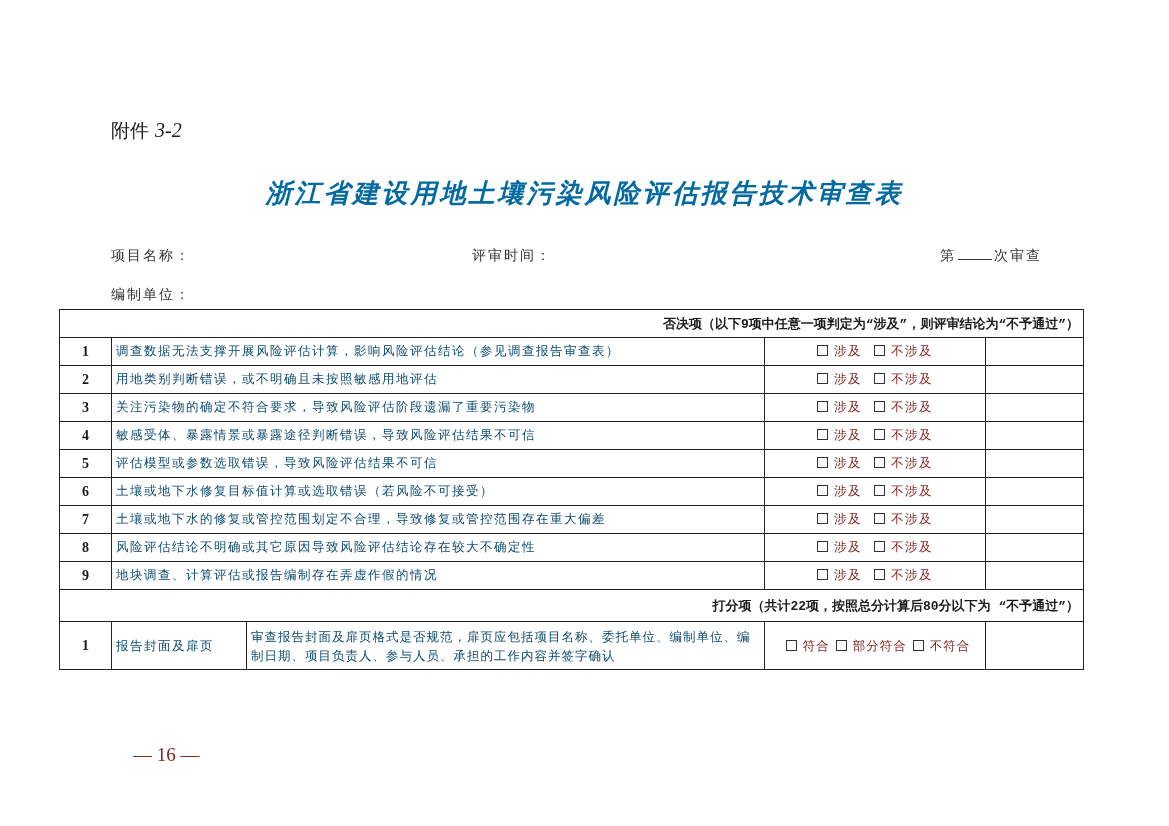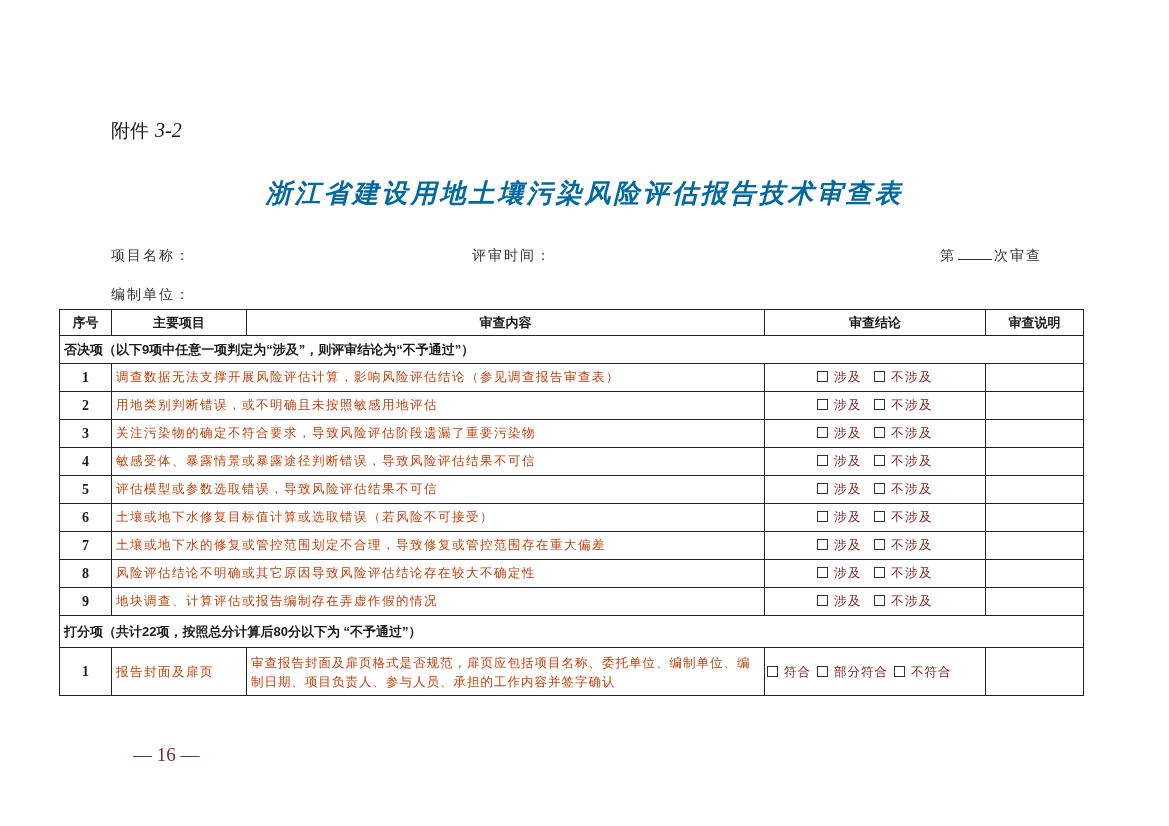--- a/index.html
+++ b/index.html
@@ -7,24 +7,24 @@
          font-family: "DejaVu Serif", "Liberation Serif", serif; color: #1a1a1a; }
   .attach { position: absolute; left: 111px; top: 118px; font-size: 19px; font-family: "DejaVu Sans", sans-serif; }
   .attach .num { font-family: "Liberation Serif", serif; font-size: 20px; font-style: italic; }
   .title { position: absolute; left: 0; width: 1169px; top: 176px; text-align: center;
            font-size: 26px; letter-spacing: 3px; font-family: "DejaVu Sans", sans-serif; font-weight: bold; font-style: italic; color: #0369a1; }
   .meta { position: absolute; font-size: 14px; letter-spacing: 2px; font-family: "DejaVu Sans", sans-serif; color: #333; }
   .blank { display: inline-block; width: 34px; border-bottom: 1px solid #333; height: 12px; vertical-align: baseline; margin: 0 2px; }
   table { position: absolute; left: 59px; top: 309px; width: 1024px; border-collapse: collapse; table-layout: fixed; }
   td, th { border: 1.4px solid #222; padding: 0 4px; font-size: 13px; height: 27px; }
   th { font-weight: bold; font-family: "DejaVu Sans", sans-serif; font-size: 13px; text-align: center; height: 25px; }
-  .sec { text-align: left; font-weight: bold; font-family: Liberation Sans, sans-serif; font-size: 13px; height: 27px; }
+  .sec { text-align: right; font-weight: bold; font-family: Liberation Mono, monospace; font-size: 13px; height: 27px; }
   .sec2 { height: 31px; }
   .idx { text-align: center; font-weight: bold; font-family: "Liberation Serif", serif; font-size: 14px; }
-  .txt { font-family: "DejaVu Sans", sans-serif; letter-spacing: 1.5px; color: #c2410c; font-size: 12.5px; }
+  .txt { font-family: "DejaVu Sans", sans-serif; letter-spacing: 1.5px; color: #0c4a6e; font-size: 12.5px; }
   .concl { text-align: center; font-family: "DejaVu Sans", sans-serif; letter-spacing: 1.5px; color: #7f1d1d; font-size: 12.5px; }
   .box { display: inline-block; width: 9px; height: 9px; border: 1px solid #333; margin: 0 6px 0 0; vertical-align: -1px; }
   .opt { margin: 0 6px; }
   .tall td { height: 47px; line-height: 19px; }
   .page { position: absolute; left: 133px; top: 744px; font-size: 19px; font-family: "Liberation Serif", serif; color: #7f1d1d; }
 </style>
 </head>
 <body>
 
 <div class="attach">
@@ -43,27 +43,20 @@
 
 <table>
   <colgroup>
     <col style="width:52px">
       <col style="width:135px">
       <col style="width:518px">
       <col style="width:221px">
       <col style="width:98px">
   </colgroup>
   <tbody>
-      <tr>
-    <th>序号</th>
-    <th>主要项目</th>
-    <th>审查内容</th>
-    <th>审查结论</th>
-    <th>审查说明</th>
-  </tr>
   <tr>
     <td colspan="5" class="sec">否决项（以下9项中任意一项判定为“涉及”，则评审结论为“不予通过”）</td>
   </tr>
   </tbody>
     <tbody id="veto-rows">
       <tr>
         <td class="idx">1</td>
         <td colspan="2" class="txt">调查数据无法支撑开展风险评估计算，影响风险评估结论（参见调查报告审查表）</td>
         <td class="concl"><span class="opt"><span class="box"></span><span>涉及</span></span><span class="opt"><span class="box"></span><span>不涉及</span></span></td>
         <td></td>
@@ -120,19 +113,19 @@
   <tbody>
       <tr>
     <td colspan="5" class="sec sec2">打分项（共计22项，按照总分计算后80分以下为 “不予通过”）</td>
   </tr>
   </tbody>
     <tbody id="score-rows">
       <tr class="tall">
         <td class="idx">1</td>
         <td class="txt">报告封面及扉页</td>
         <td class="txt" style="letter-spacing:1px">审查报告封面及扉页格式是否规范，扉页应包括项目名称、委托单位、编制单位、编制日期、项目负责人、参与人员、承担的工作内容并签字确认</td>
-        <td class="concl" style="text-align:left;padding-left:2px;letter-spacing:1px"><span style="margin-right:6px"><span class="box"></span><span>符合</span></span><span style="margin-right:6px"><span class="box"></span><span>部分符合</span></span><span style="margin-right:6px"><span class="box"></span><span>不符合</span></span></td>
+        <td class="concl" style="text-align:center;padding-left:16px;letter-spacing:1px"><span style="margin-right:6px"><span class="box"></span><span>符合</span></span><span style="margin-right:6px"><span class="box"></span><span>部分符合</span></span><span style="margin-right:6px"><span class="box"></span><span>不符合</span></span></td>
         <td></td>
       </tr>
     </tbody>
 </table>
 
 <div class="page">— 16 —</div>
 
 </body></html>

